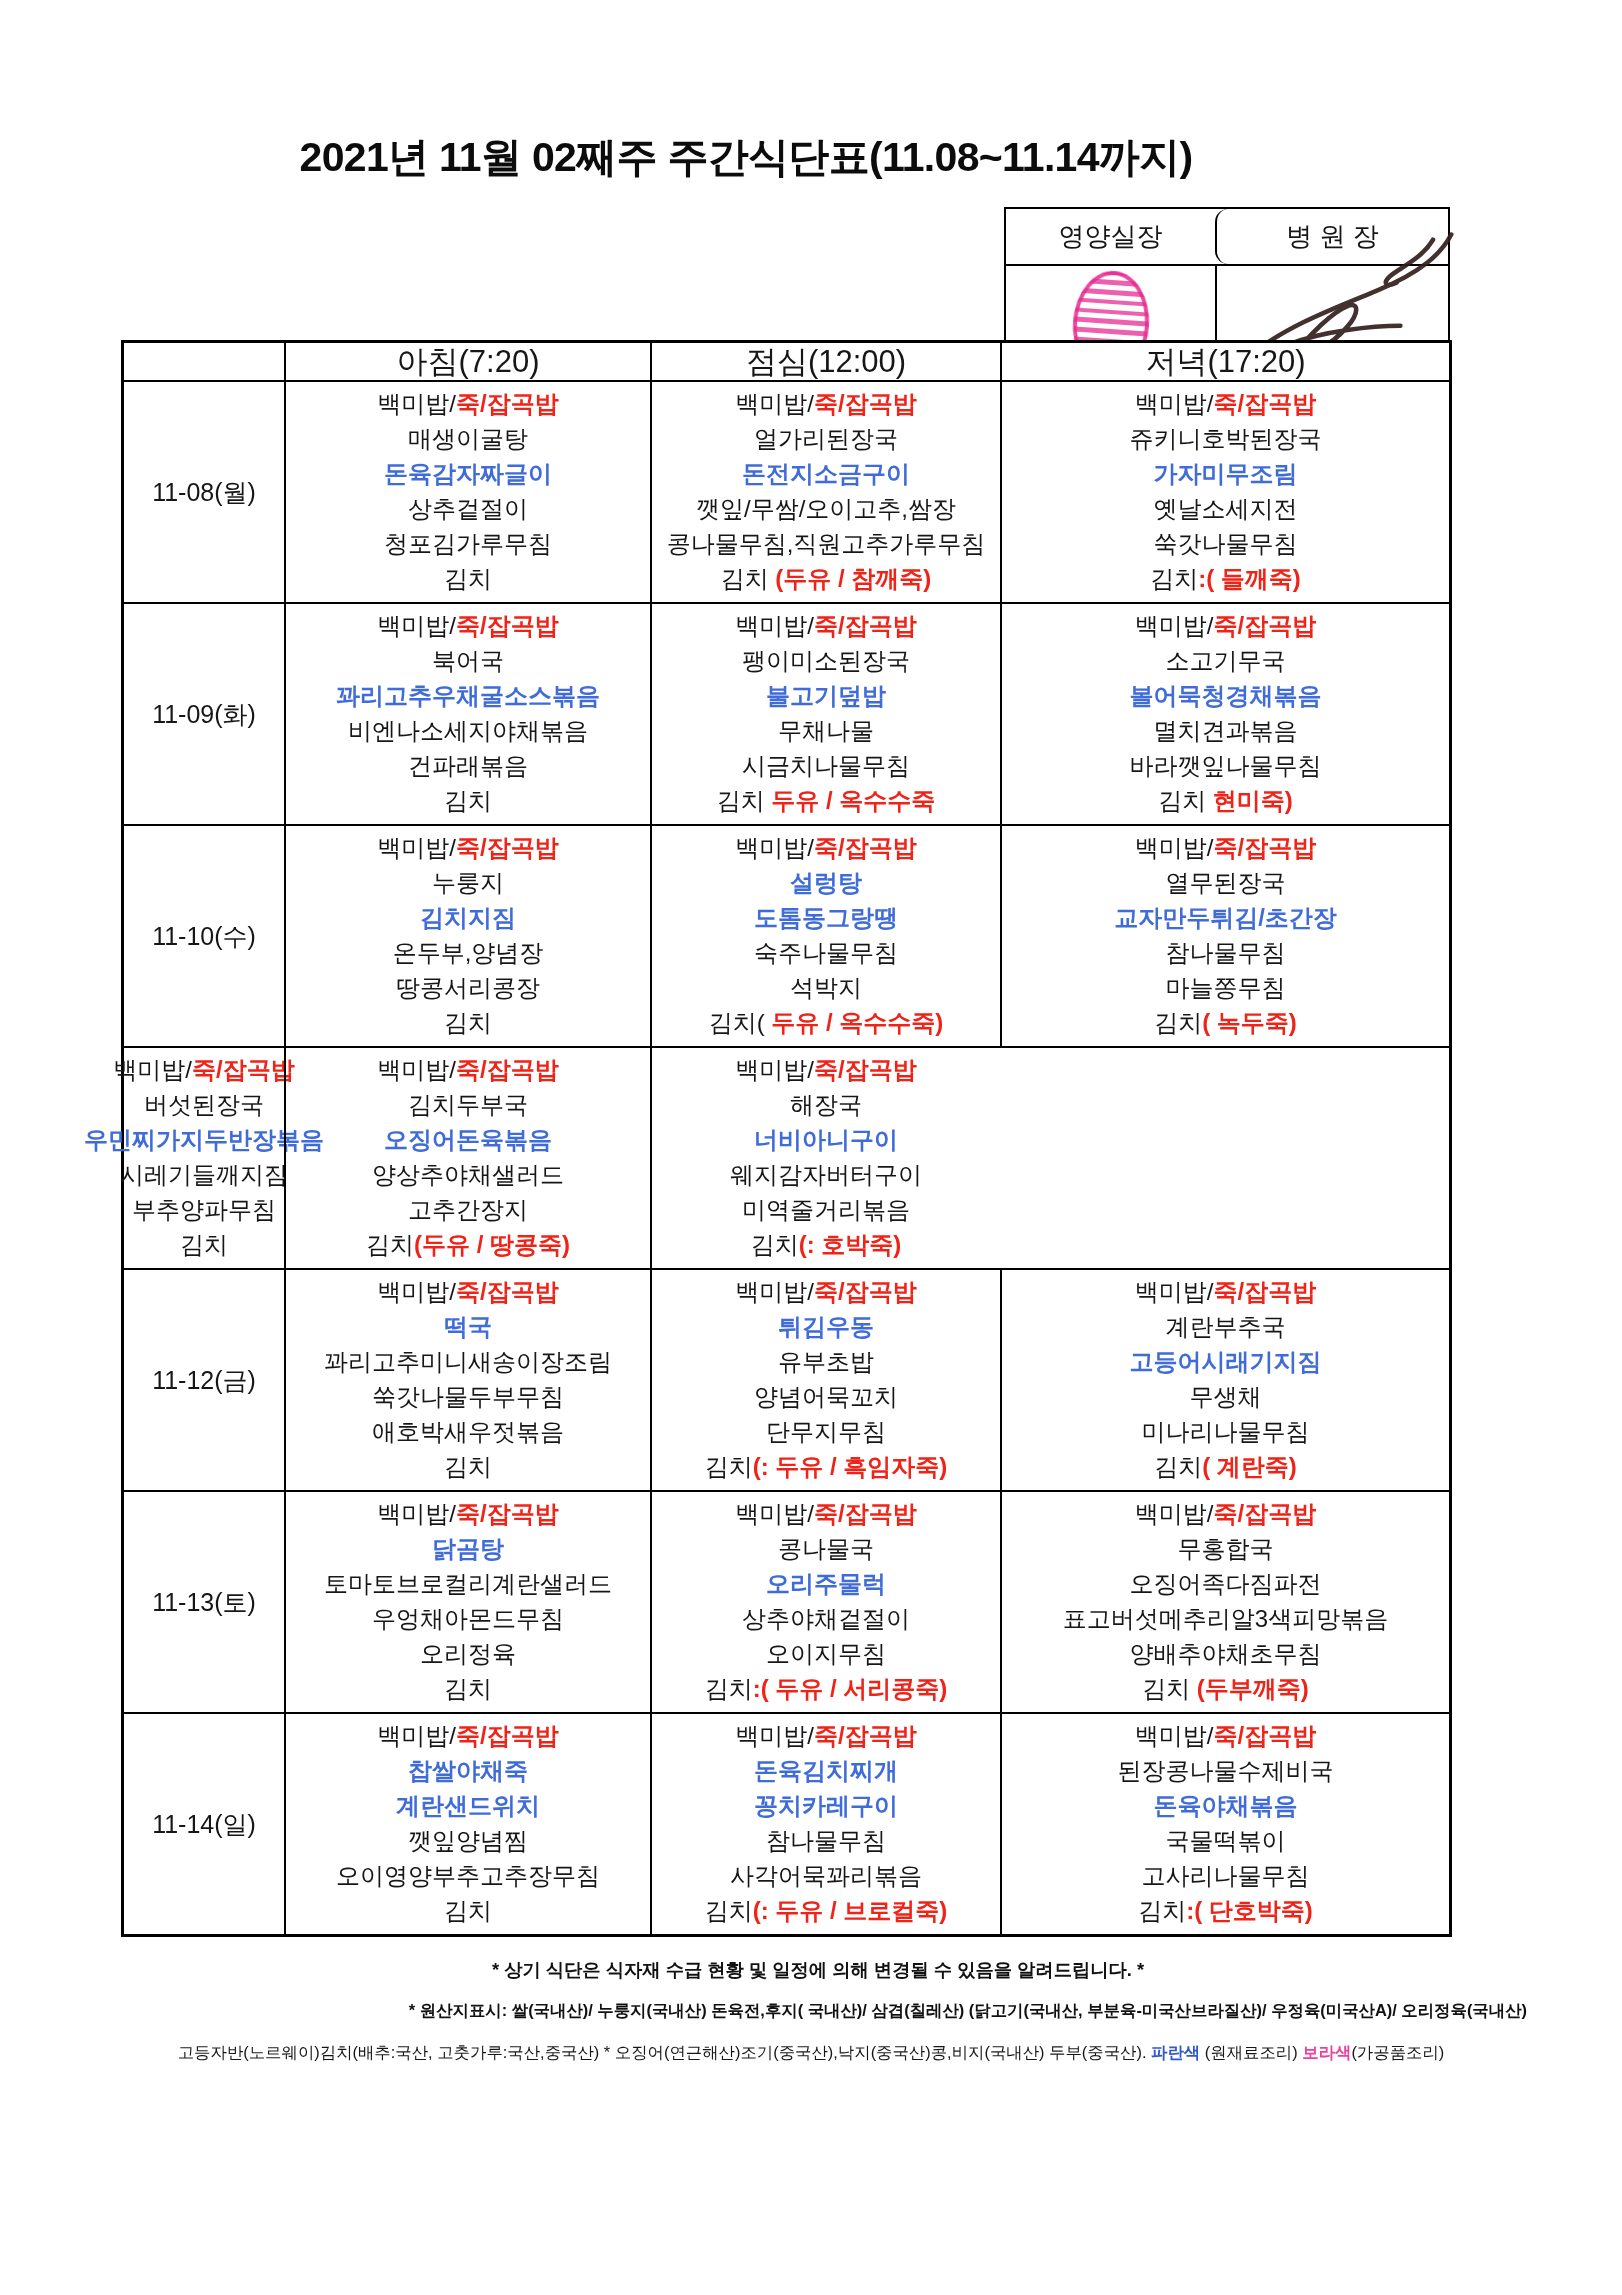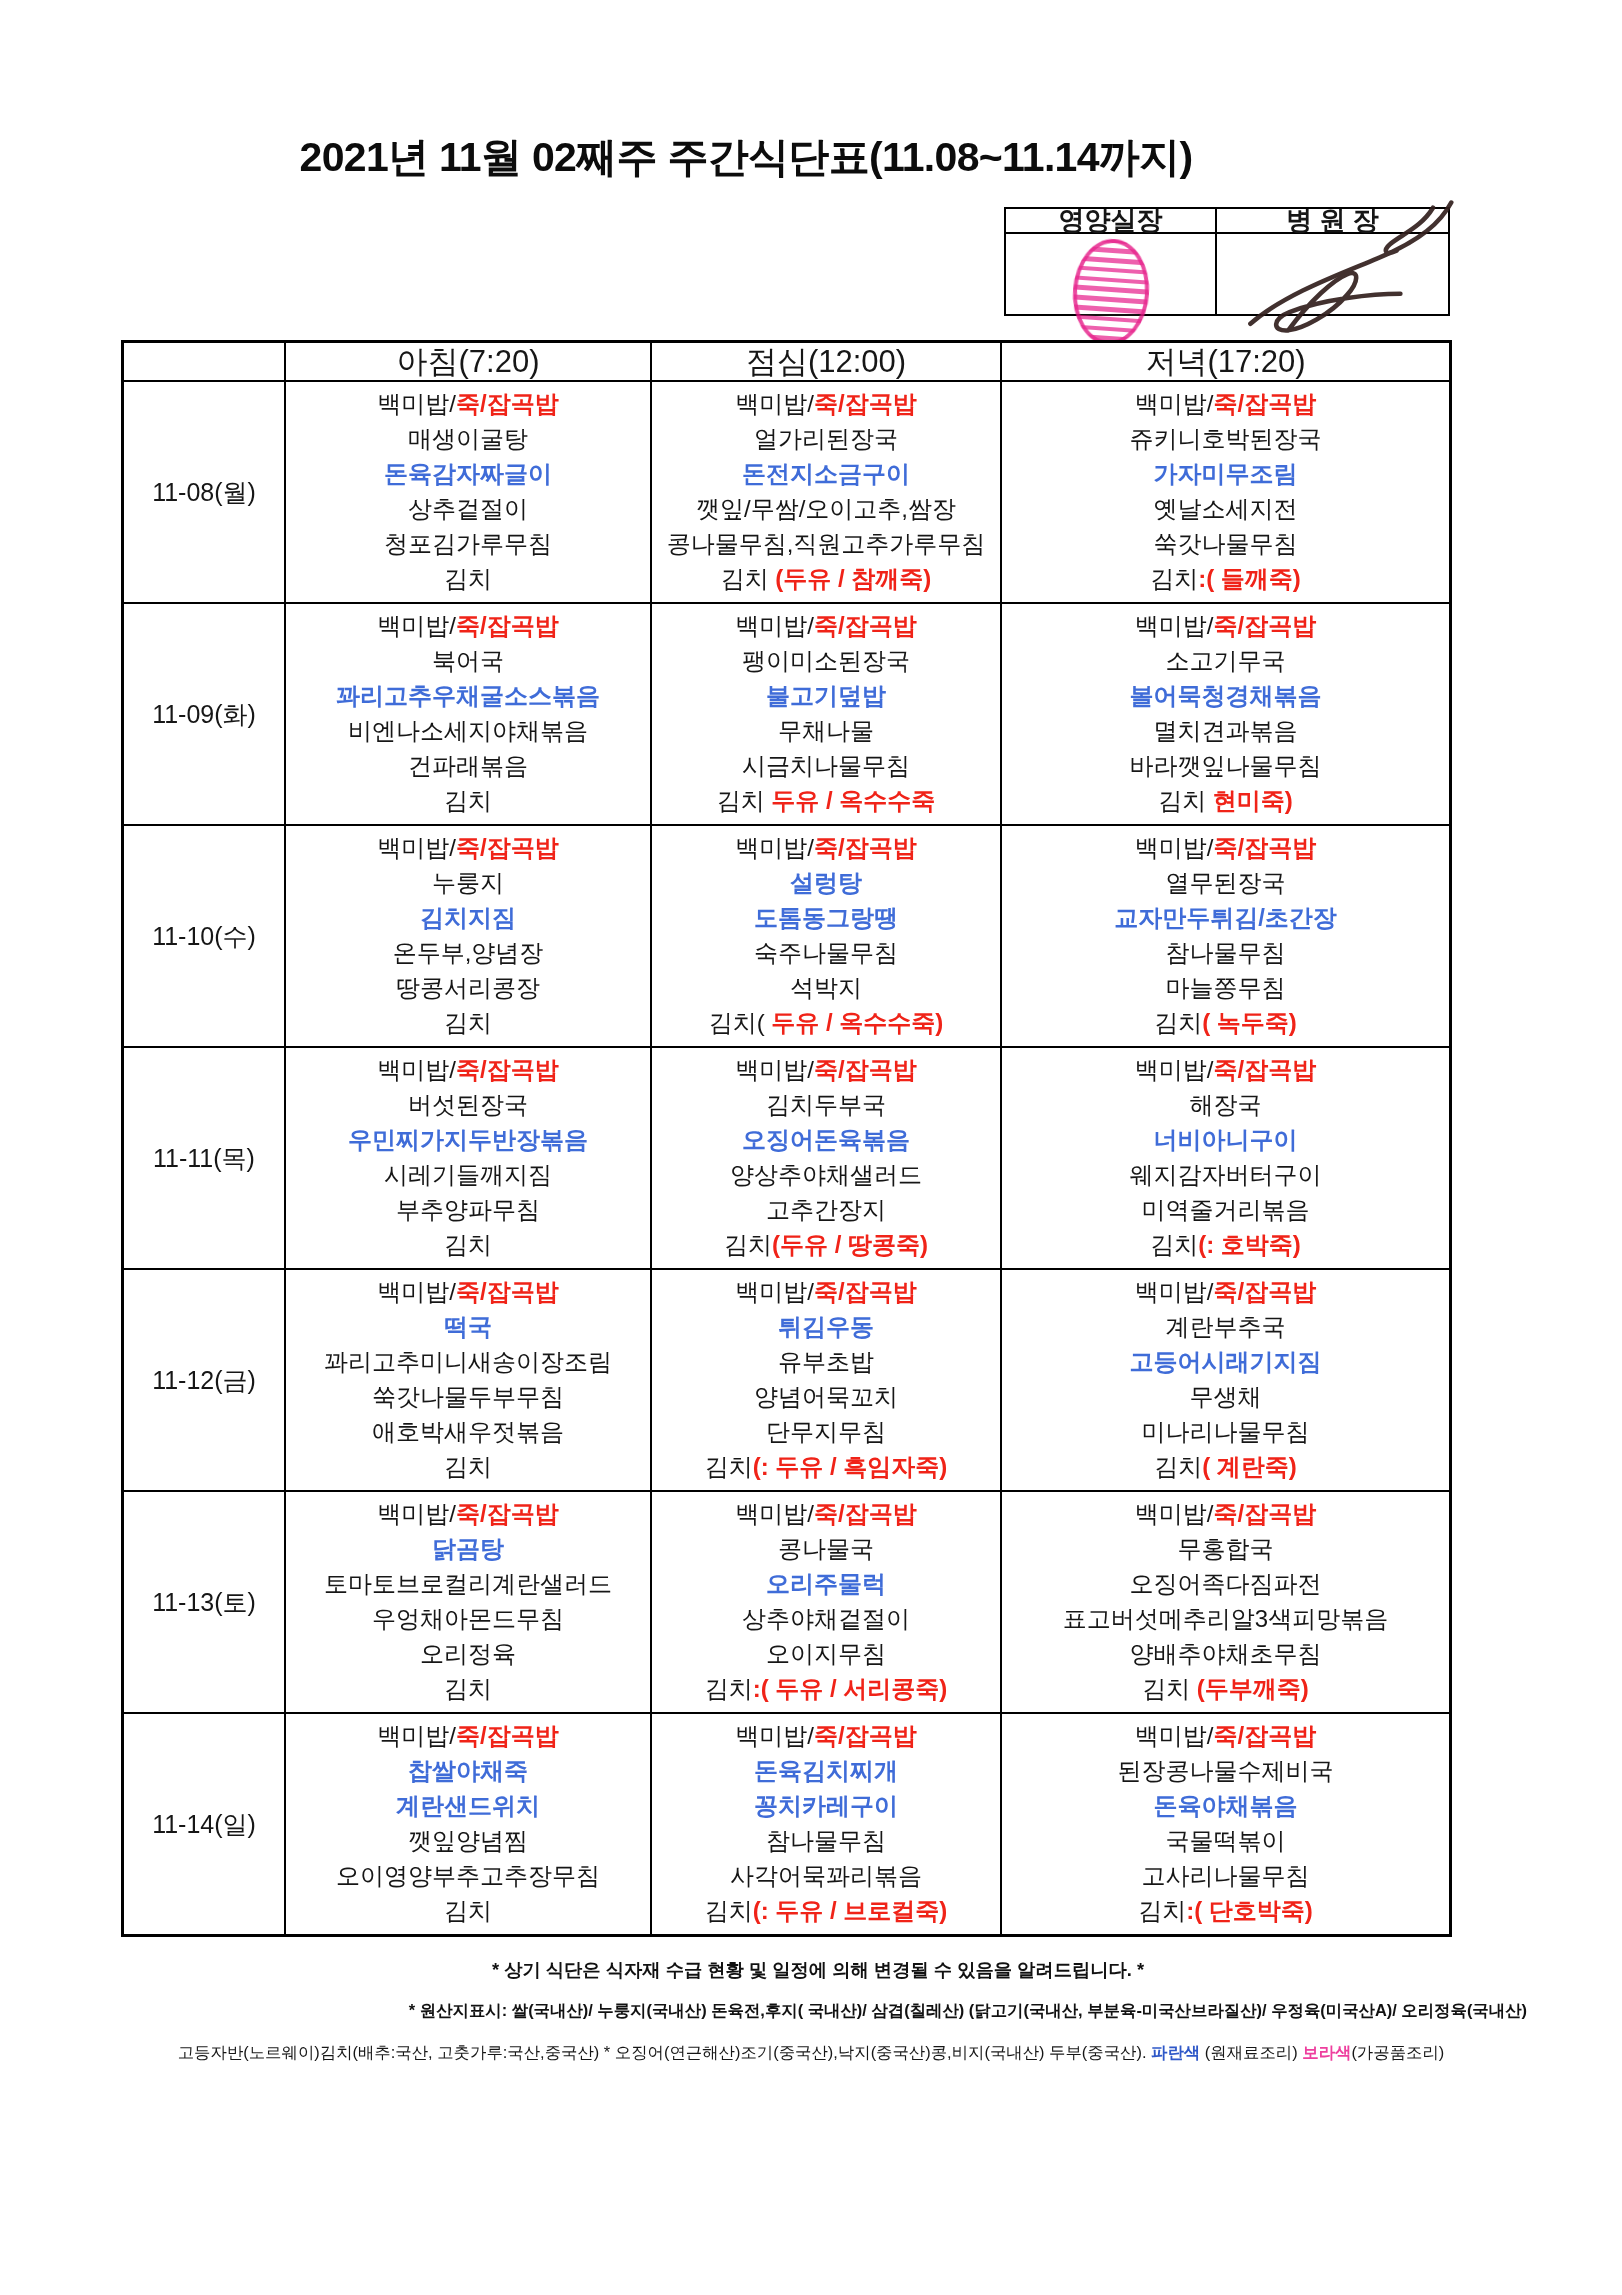--- a/index.html
+++ b/index.html
@@ -4,22 +4,22 @@
 <style>
   html,body{margin:0;padding:0;background:#888;}
   .page{position:relative;width:1622px;height:2295px;background:#ffffff;
         font-family:"Liberation Sans","DejaVu Sans",sans-serif;color:#161616;overflow:hidden;margin:0 auto;}
   
   .title{position:absolute;left:157px;top:130px;width:1178px;text-align:center;
          font-size:41px;font-weight:800;letter-spacing:-0.7px;color:#0c0c0c;}
   
   .sig{position:absolute;left:1004px;top:207px;width:442px;border:2.6px solid #000;background:#fff;}
   .sig-head{display:grid;grid-template-columns:209px 1fr;border-bottom:2px solid #000;}
-  .sig-head .sc{height:23px;display:flex;align-items:center;justify-content:center;
-                font-size:26px;font-weight:700;}
+  .sig-head .sc{height:55px;display:flex;align-items:center;justify-content:center;
+                font-size:26px;font-weight:400;border-radius:13px;}
   .sig-head .sc + .sc{border-left:2px solid #000;}
   .sig-body{display:grid;grid-template-columns:209px 1fr;height:80px;}
   .sig-body .sc{position:relative;}
   .sig-body .sc + .sc{border-left:2px solid #000;}
   .stamp{position:absolute;left:67px;top:5.2px;width:68px;height:98px;border-radius:50%;
          border:4.6px solid rgba(228,18,130,.85);transform:rotate(4deg);
          background:repeating-linear-gradient(0deg,rgba(230,20,135,.75) 0 4.6px,rgba(255,255,255,.08) 4.6px 9.8px);
          filter:blur(0.5px);opacity:.9;}
   .signature-svg{position:absolute;left:7.9px;top:-38px;overflow:visible;}
   
@@ -164,21 +164,20 @@
           <div class="cell mealcell">
             <div class="line"><span class="c-k">백미밥/</span><span class="c-r">죽/잡곡밥</span></div>
             <div class="line"><span class="c-k">열무된장국</span></div>
             <div class="line"><span class="c-b">교자만두튀김/초간장</span></div>
             <div class="line"><span class="c-k">참나물무침</span></div>
             <div class="line"><span class="c-k">마늘쫑무침</span></div>
             <div class="line"><span class="c-k">김치</span><span class="c-r">( 녹두죽)</span></div>
           </div>
         </div>
         <div class="mrow">
-          <div class="cell daycell">11-11(목)</div>
           <div class="cell mealcell">
             <div class="line"><span class="c-k">백미밥/</span><span class="c-r">죽/잡곡밥</span></div>
             <div class="line"><span class="c-k">버섯된장국</span></div>
             <div class="line"><span class="c-b">우민찌가지두반장볶음</span></div>
             <div class="line"><span class="c-k">시레기들깨지짐</span></div>
             <div class="line"><span class="c-k">부추양파무침</span></div>
             <div class="line"><span class="c-k">김치</span></div>
           </div>
           <div class="cell mealcell">
             <div class="line"><span class="c-k">백미밥/</span><span class="c-r">죽/잡곡밥</span></div>

